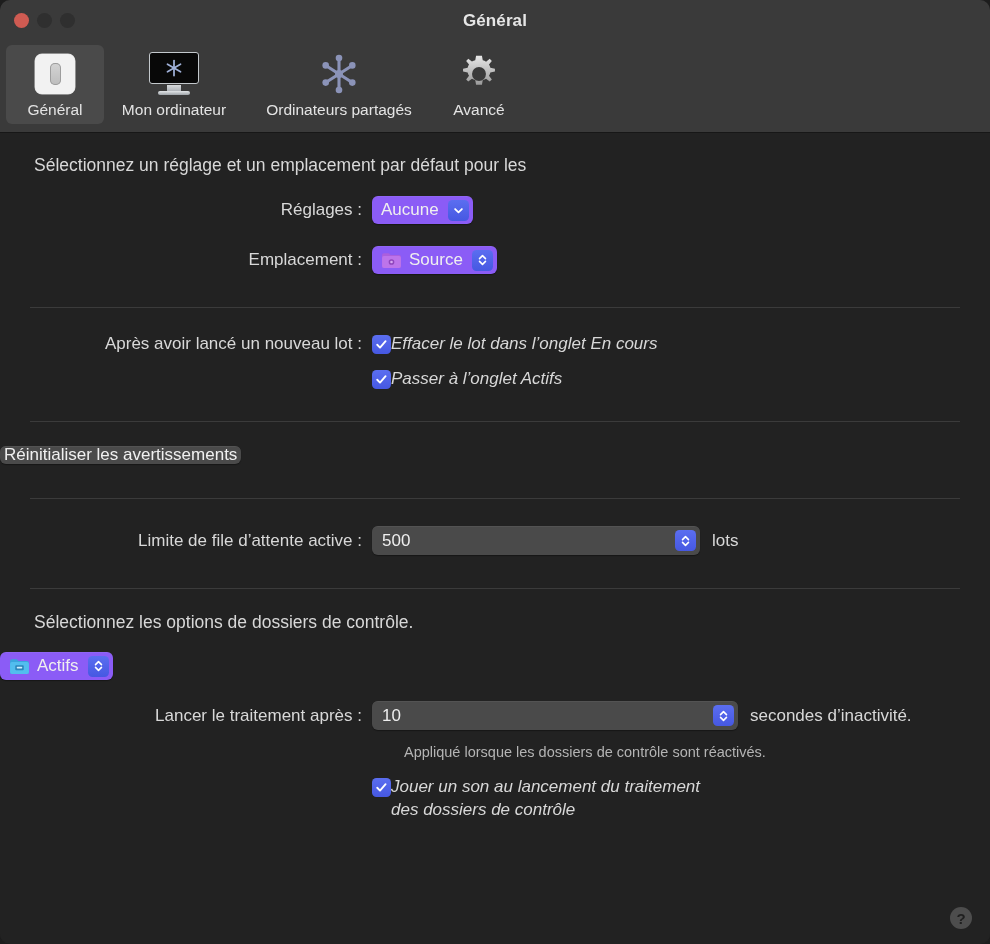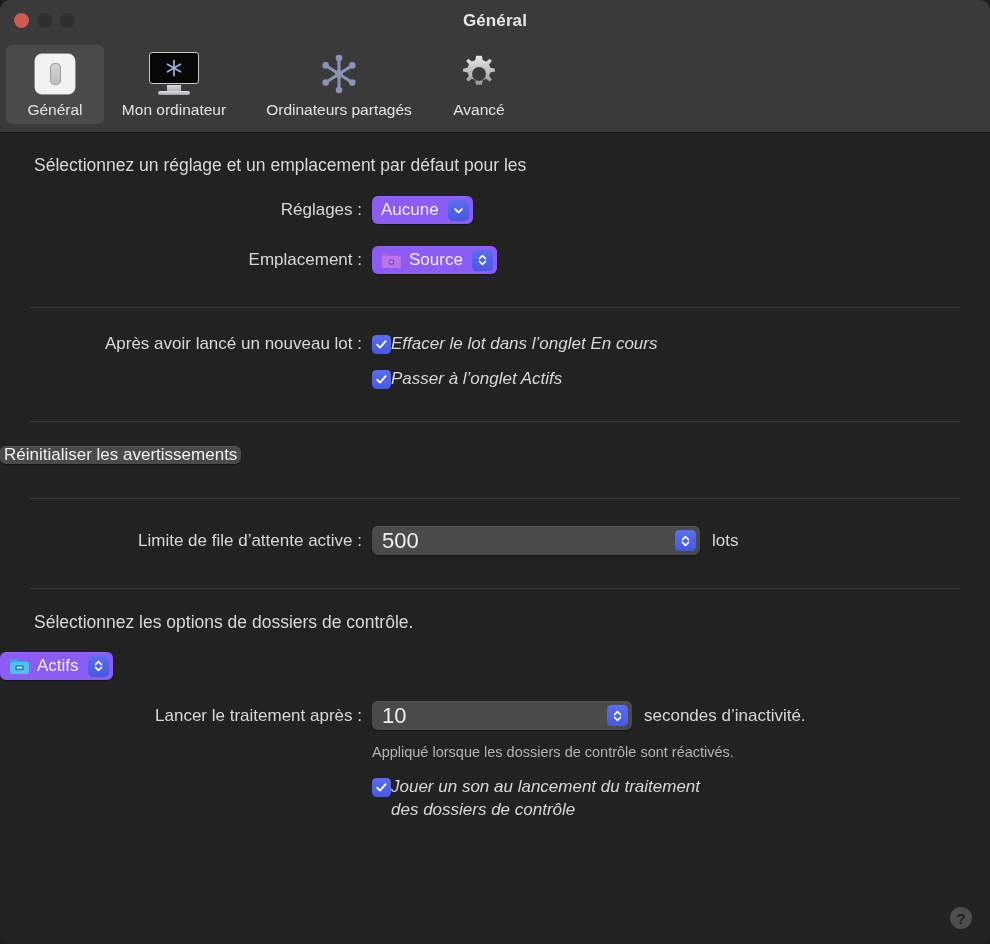--- a/index.html
+++ b/index.html
@@ -212,21 +212,21 @@
     background: #4a4a4a;
     border-radius: 6px;
     padding: 0 4px 0 10px;
     box-sizing: border-box;
     box-shadow: 0 0.5px 0 rgba(255,255,255,0.10) inset,
                 0 1px 1px rgba(0,0,0,0.35);
     cursor: text;
   }
   .combo .cval {
     color: #efefef;
-    font-size: 22px;
+    font-size: 17px;
     flex: 1 1 auto;
   }
 
   .pushbtn {
     display: inline-flex;
     align-items: center;
     justify-content: center;
     height: 18px;
     background: #4a4a4a;
     border-radius: 6px;
@@ -475,33 +475,33 @@
             <svg width="11" height="14" viewBox="0 0 12 16" aria-hidden="true">
               <path d="M2.6 6.4 L6 3.0 L9.4 6.4" fill="none" stroke="#ffffff" stroke-width="1.8" stroke-linecap="round" stroke-linejoin="round"></path>
               <path d="M2.6 9.6 L6 13.0 L9.4 9.6" fill="none" stroke="#ffffff" stroke-width="1.8" stroke-linecap="round" stroke-linejoin="round"></path>
             </svg>
           </span>
         </div>
       </div>
 
       <div class="row" style="margin-top:21px;">
         <div class="label-col">Lancer le traitement après :</div>
-        <div class="combo" style="width:260px;">
+        <div class="combo" style="width:366px;">
           <span class="cval">10</span>
           <span class="chev-box">
             <svg width="11" height="14" viewBox="0 0 12 16" aria-hidden="true">
               <path d="M2.6 6.4 L6 3.0 L9.4 6.4" fill="none" stroke="#ffffff" stroke-width="1.8" stroke-linecap="round" stroke-linejoin="round"></path>
               <path d="M2.6 9.6 L6 13.0 L9.4 9.6" fill="none" stroke="#ffffff" stroke-width="1.8" stroke-linecap="round" stroke-linejoin="round"></path>
             </svg>
           </span>
         </div>
         <div class="trail">secondes d’inactivité.</div>
       </div>
 
-      <div class="row" style="margin-top:12px;">
+      <div class="row" style="margin-top:12px;gap:32px;">
         <div class="label-col">&nbsp;</div>
         <div class="note">Appliqué lorsque les dossiers de contrôle sont réactivés.</div>
       </div>
 
       <div class="row" style="margin-top:14px; align-items:flex-start;">
         <div class="label-col">&nbsp;</div>
         <div class="chk-row">
           <span class="checkbox">
             <svg width="13" height="13" viewBox="0 0 14 14" aria-hidden="true">
               <path d="M2.4 7.3 L5.4 10.3 L11.4 3.4" fill="none" stroke="#ffffff" stroke-width="2.0" stroke-linecap="round" stroke-linejoin="round"></path>

